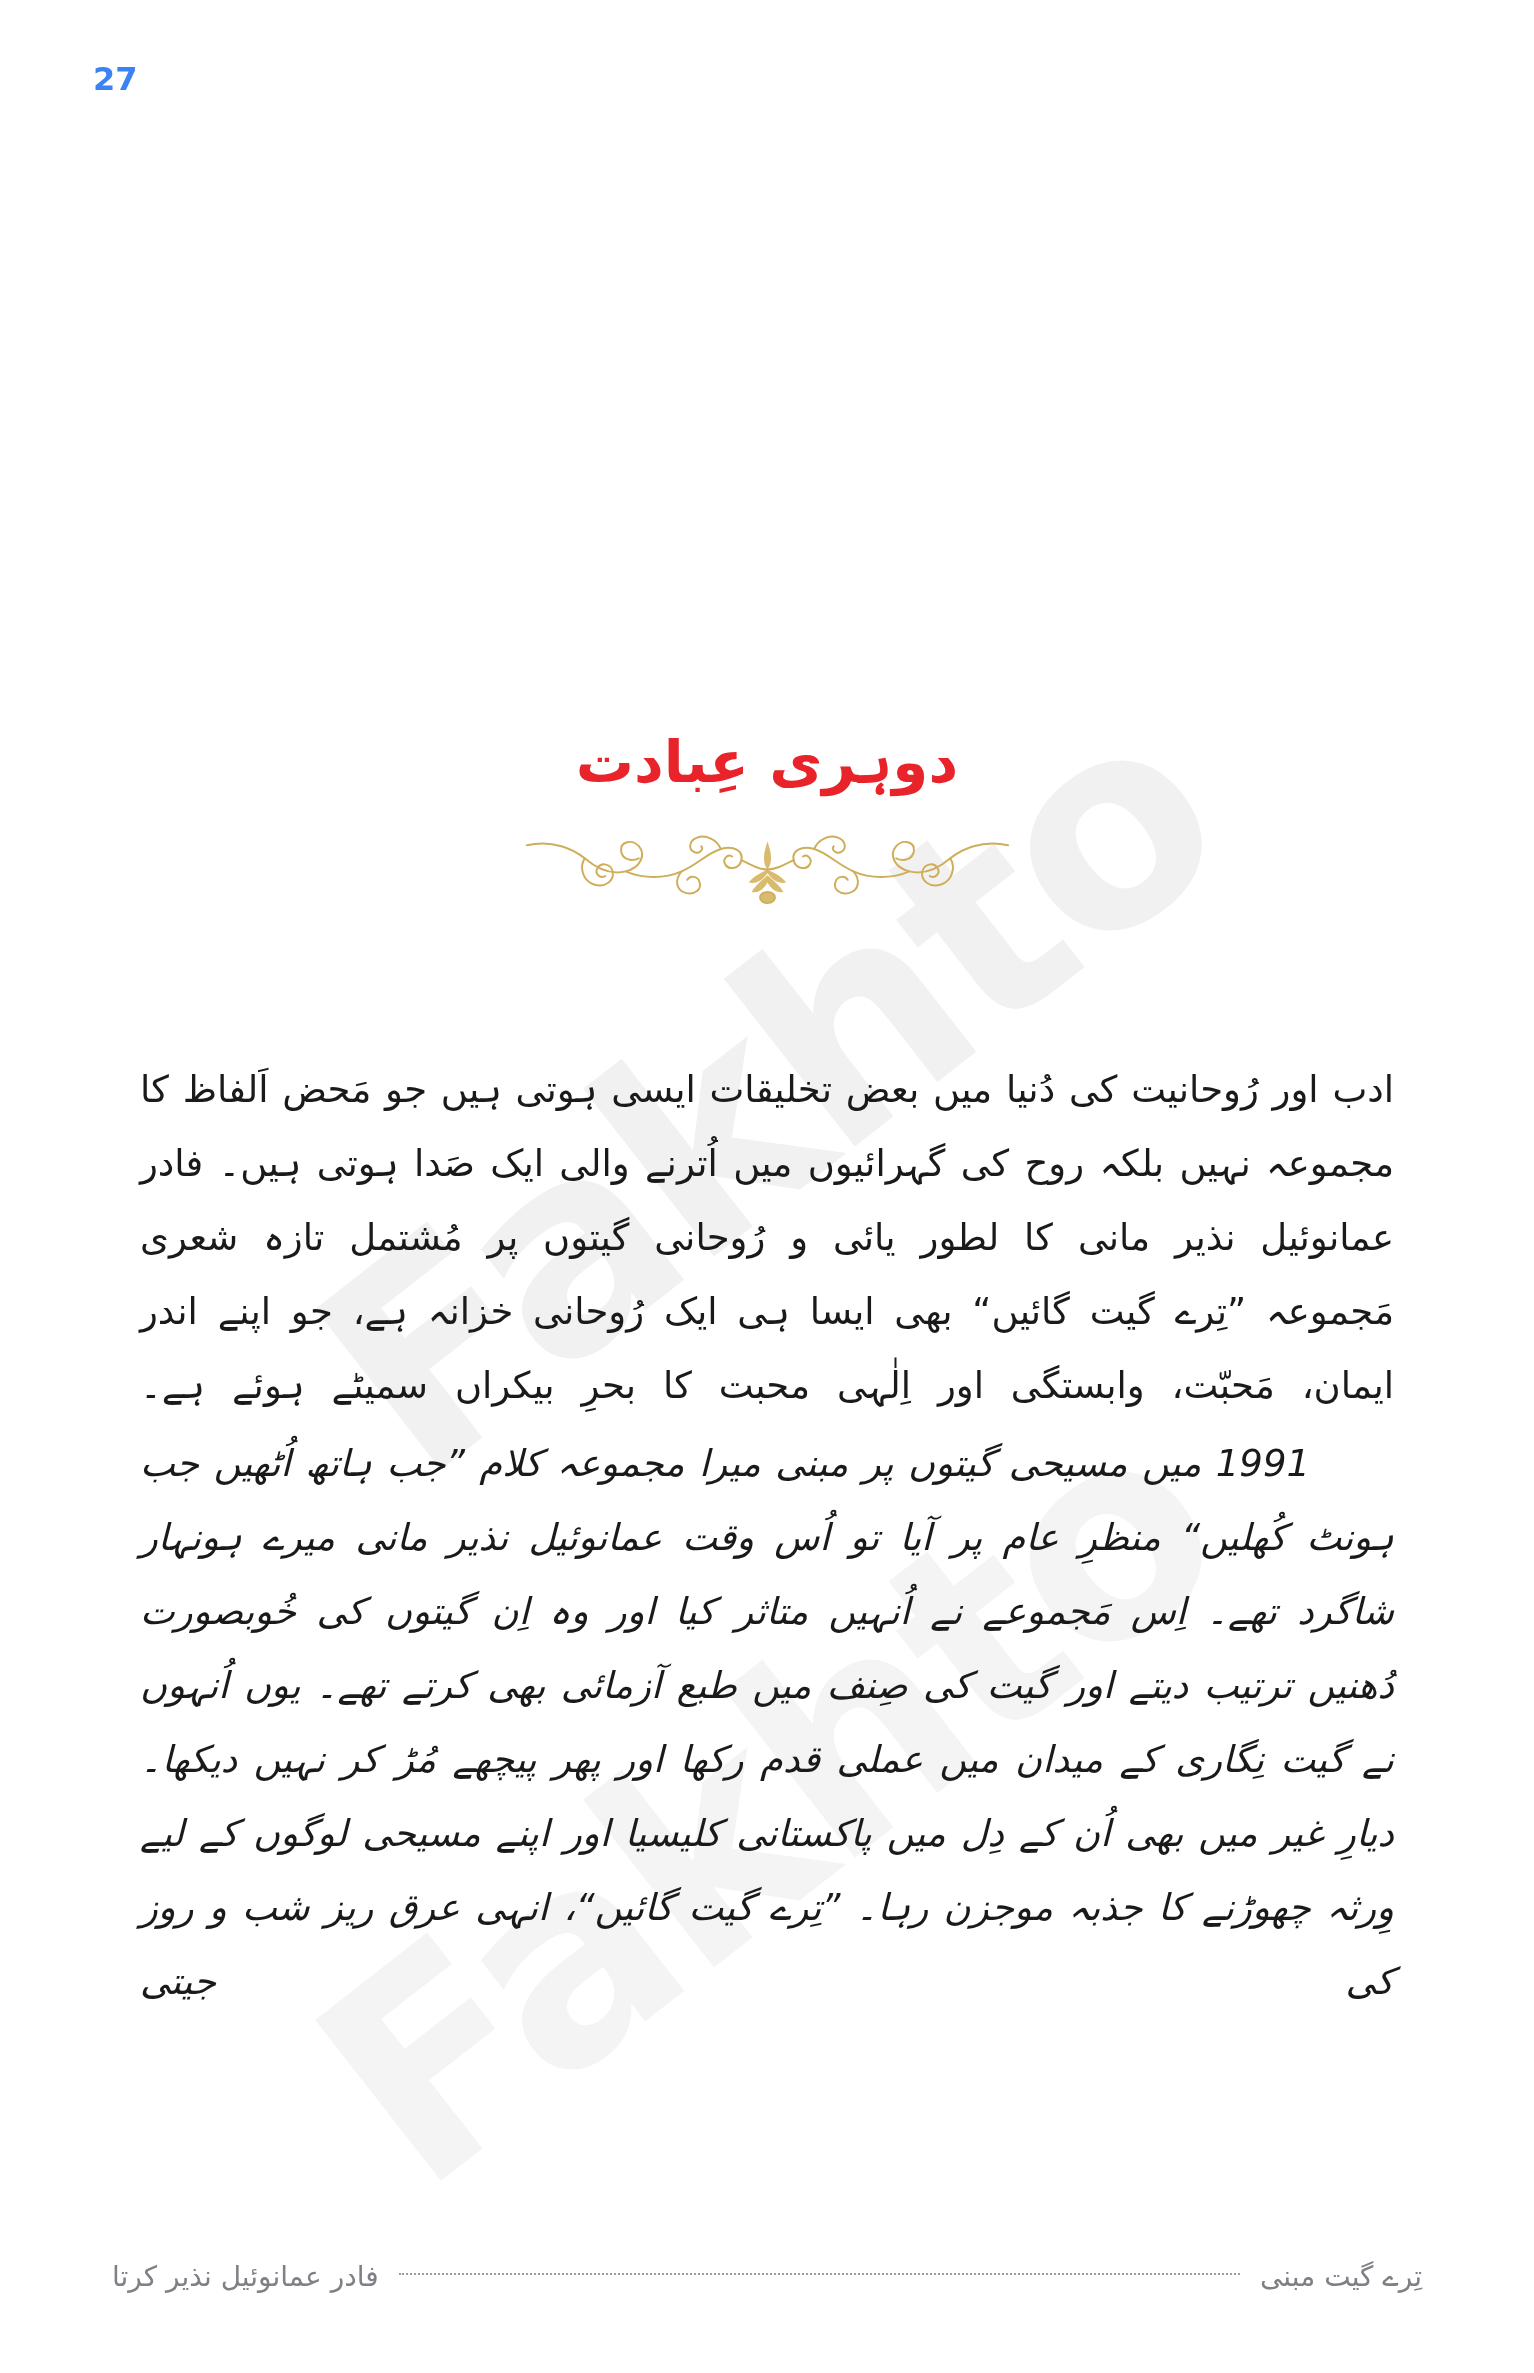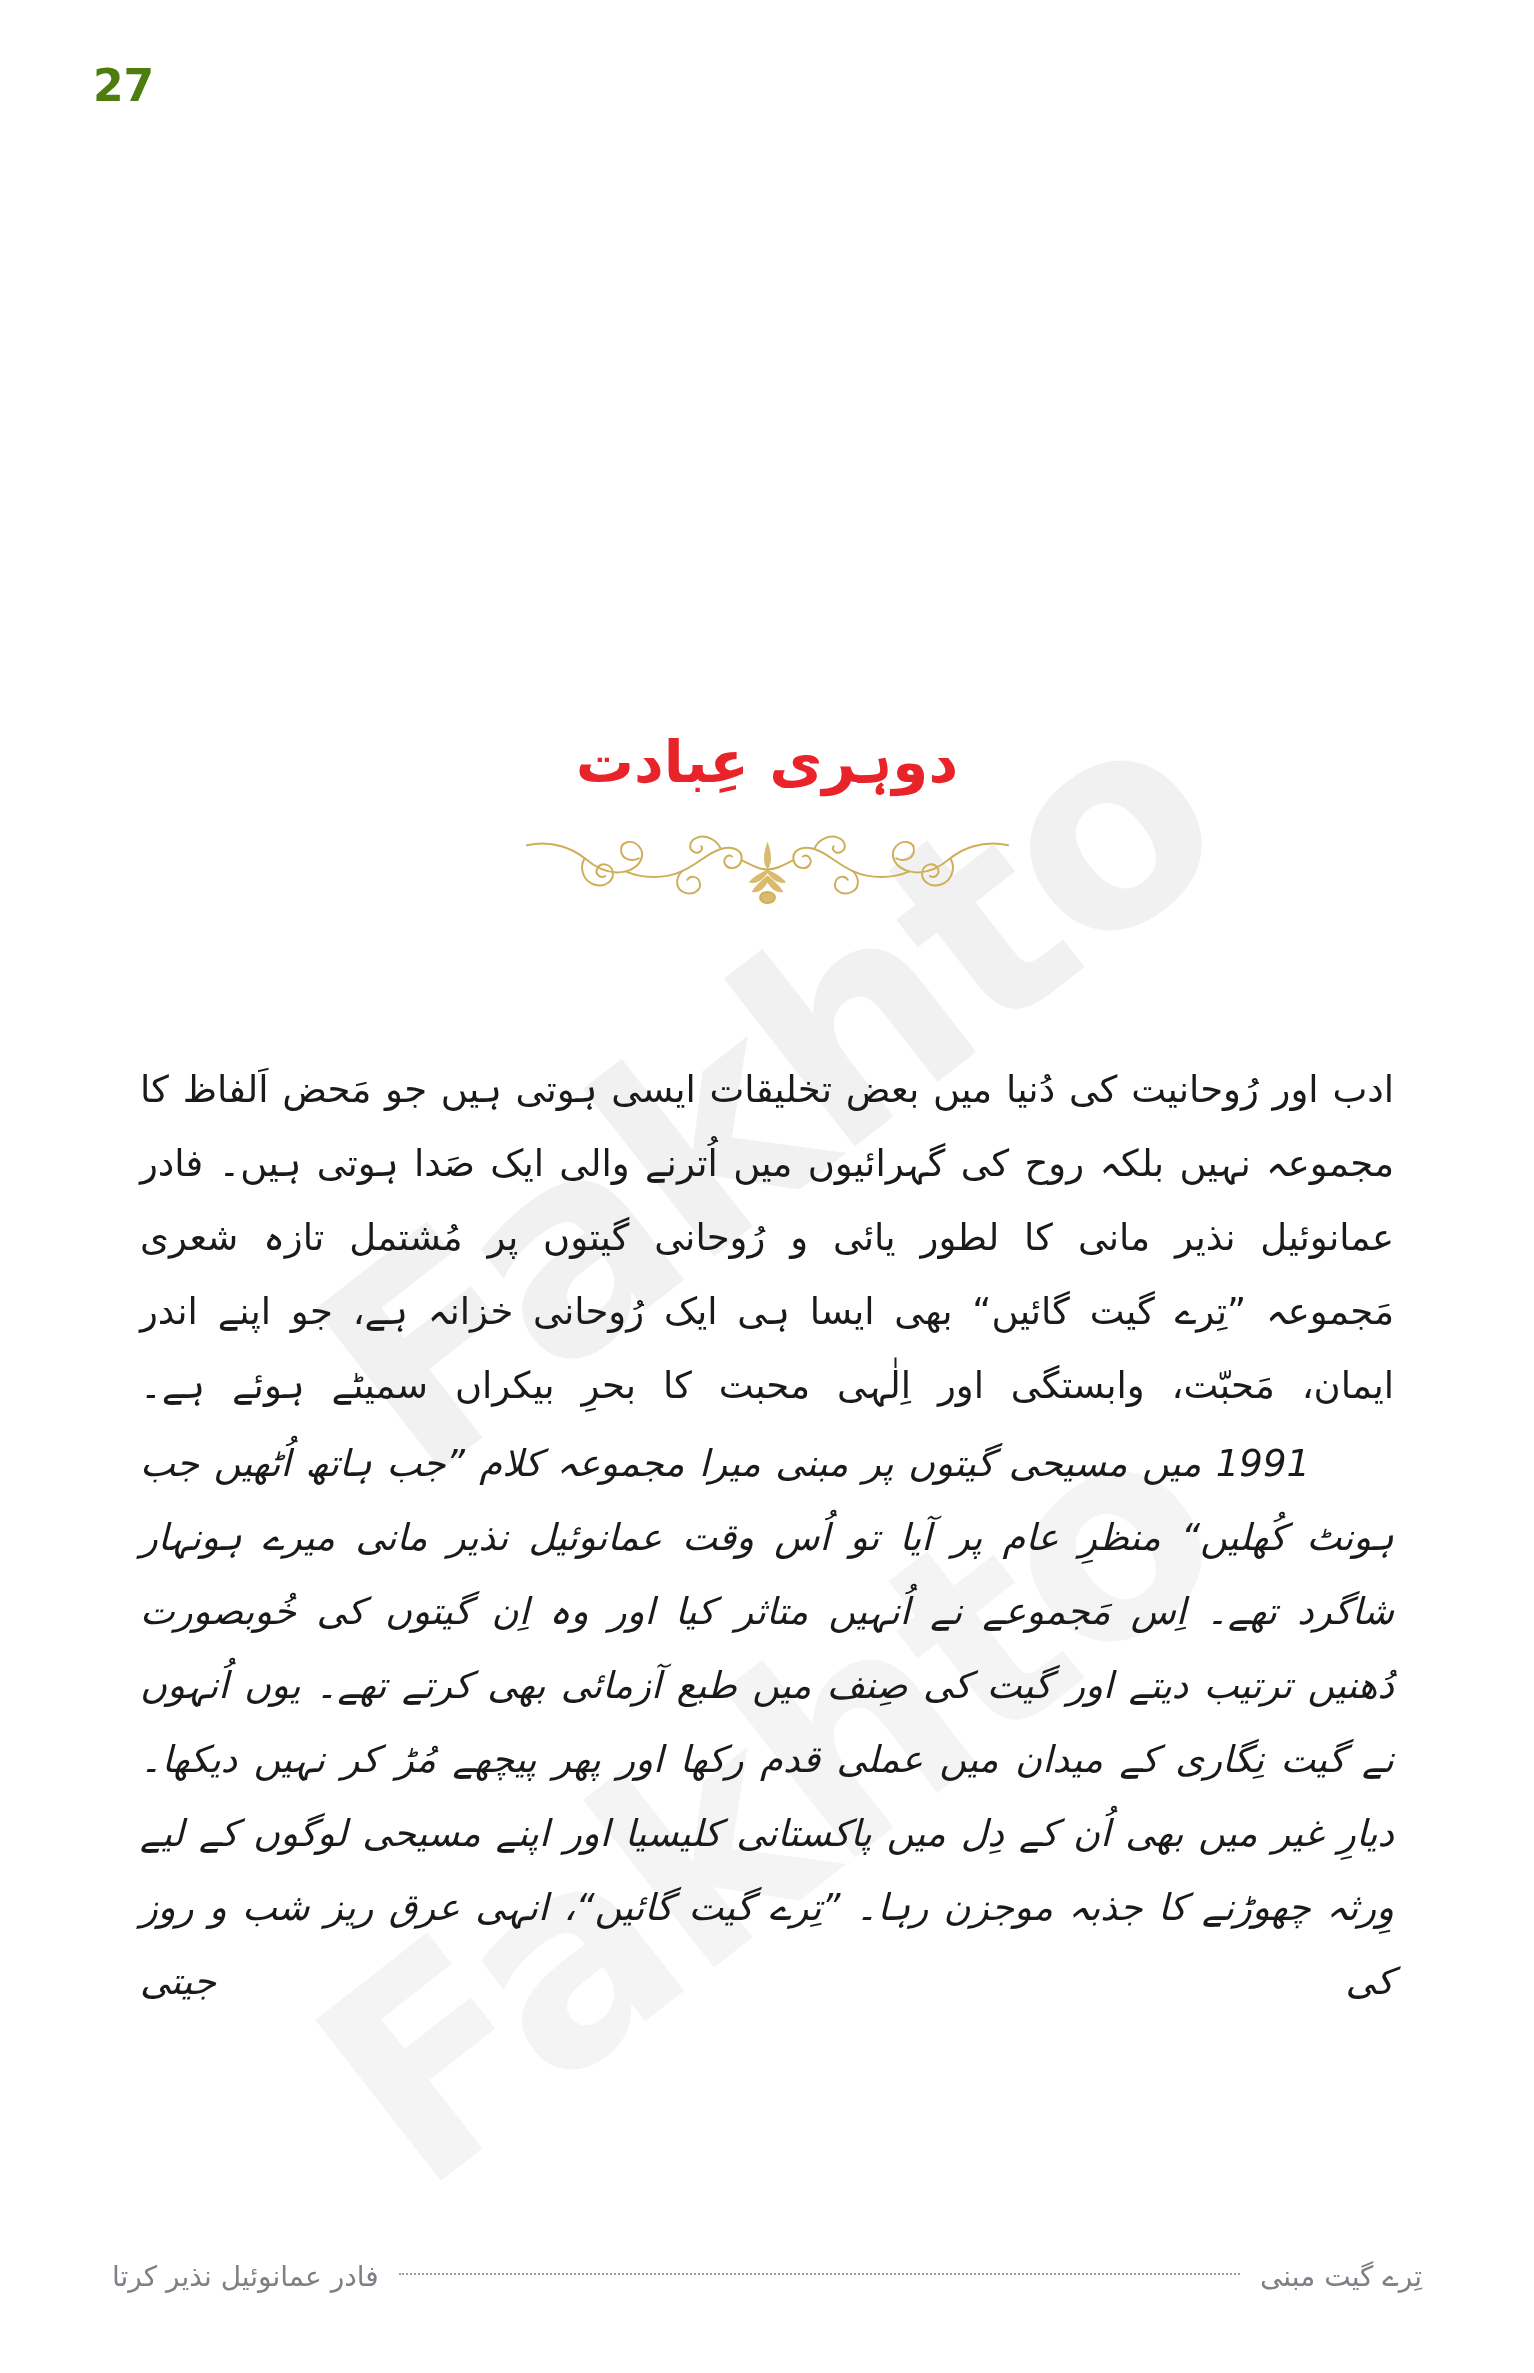--- a/index.html
+++ b/index.html
@@ -55,23 +55,23 @@
     width: 100%;
     height: 100%;
   }
 
   
   .page-number {
     position: absolute;
     left: 93px;
     top: 60px;
     font-family: "DejaVu Sans", "Liberation Sans", sans-serif;
-    font-size: 44px;
-    font-weight: 700;
-    color: #4d7c0f;
+    font-size: 32px;
+    font-weight: 700;
+    color: #3b82f6;
     direction: ltr;
   }
 
   
   .title-block {
     position: absolute;
     left: 0;
     right: 0;
     top: 718px;
     text-align: center;

